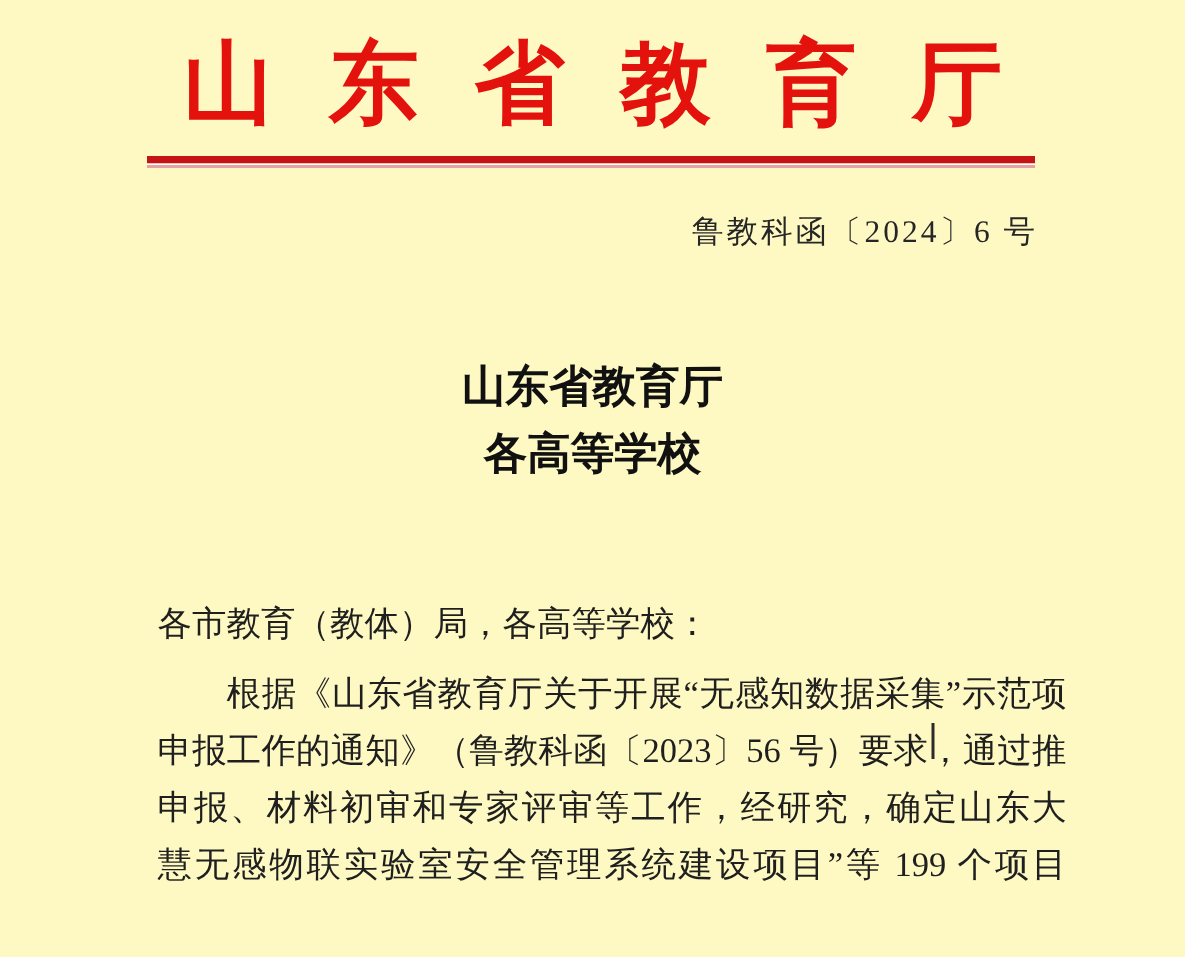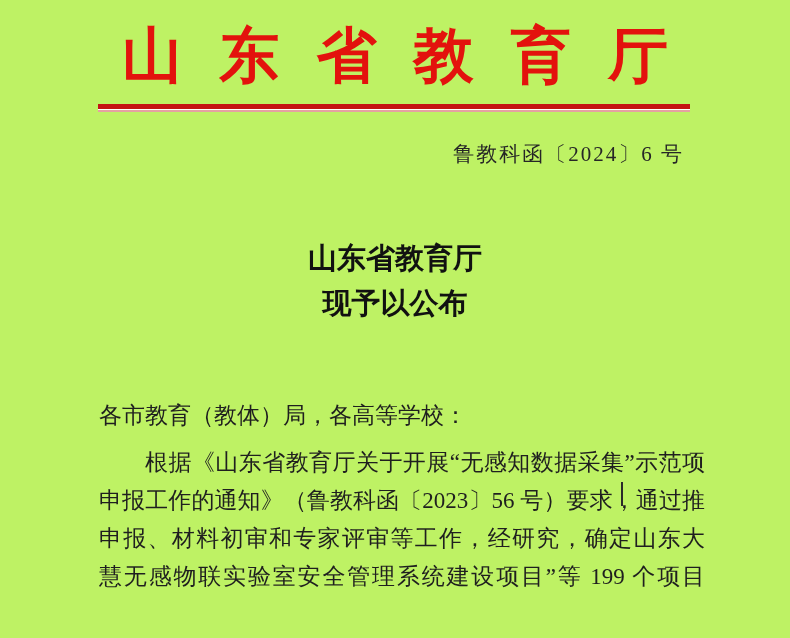--- a/index.html
+++ b/index.html
@@ -1,20 +1,20 @@
 <!DOCTYPE html>
 <html><head>
 <meta charset="utf-8">
 <style>
   html, body { margin: 0; padding: 0; background: #ffffff; }
   .page {
     position: relative;
     width: 790px;
     height: 638px;
-    background: #bef264;
+    background: #fef9c3;
     overflow: hidden;
     font-family: "Liberation Serif", "DejaVu Serif", serif;
     color: #1c1c1c;
   }
 
   
   .agency {
     position: absolute;
     top: 16px;
     left: 0;
@@ -38,21 +38,21 @@
     width: 592px;
   }
   .rule-thick { height: 5px; background: #c41414; }
   .rule-gap   { height: 1px; background: #ffffff; }
   .rule-thin  { height: 2px; background: #e5a2a2; }
 
   
   .doc-number {
     position: absolute;
     top: 139px;
-    right: 106px;
+    right: 98px;
     font-size: 21px;
     line-height: 30px;
     color: #262626;
     letter-spacing: 2px;
     white-space: nowrap;
   }
 
   
   .title {
     position: absolute;
@@ -63,21 +63,21 @@
     font-weight: bold;
     color: #111111;
     font-size: 29px;
   }
   .title-line { line-height: 45px; white-space: nowrap; }
 
   
   .body {
     position: absolute;
     top: 398px;
-    left: 99px;
+    left: 105px;
     width: 606px;
     font-size: 23px;
     color: #1f1f1f;
   }
   .salutation {
     margin: 0;
     line-height: 36px;
     white-space: nowrap;
   }
   .para { margin-top: 10px; }
@@ -114,21 +114,21 @@
   <div class="rule">
     <div class="rule-thick"></div>
     <div class="rule-gap"></div>
     <div class="rule-thin"></div>
   </div>
 
   <div class="doc-number">鲁教科函〔2024〕6 号</div>
 
   <div class="title">
     <div class="title-line">山东省教育厅</div>
-    <div class="title-line">现予以公布</div>
+    <div class="title-line">各高等学校</div>
   </div>
 
   <div class="body">
     <p class="salutation">各市教育（教体）局，各高等学校：</p>
     <div class="para">
       <div class="bline just indent">根据《山东省教育厅关于开展“无感知数据采集”示范项目</div>
       <div class="bline just">申报工作的通知》（鲁教科函〔2023〕56 号）要求，通过推荐</div>
       <div class="bline just">申报、材料初审和专家评审等工作，经研究，确定山东大学“智</div>
       <div class="bline just">慧无感物联实验室安全管理系统建设项目”等 199 个项目为“无</div>
     </div>

